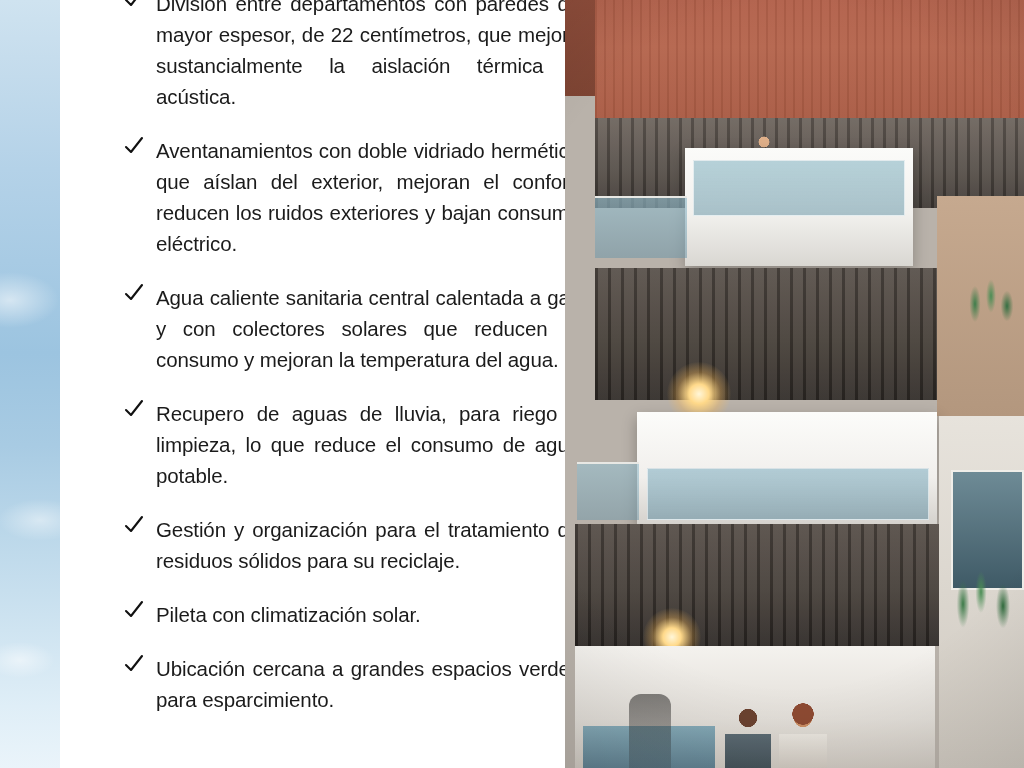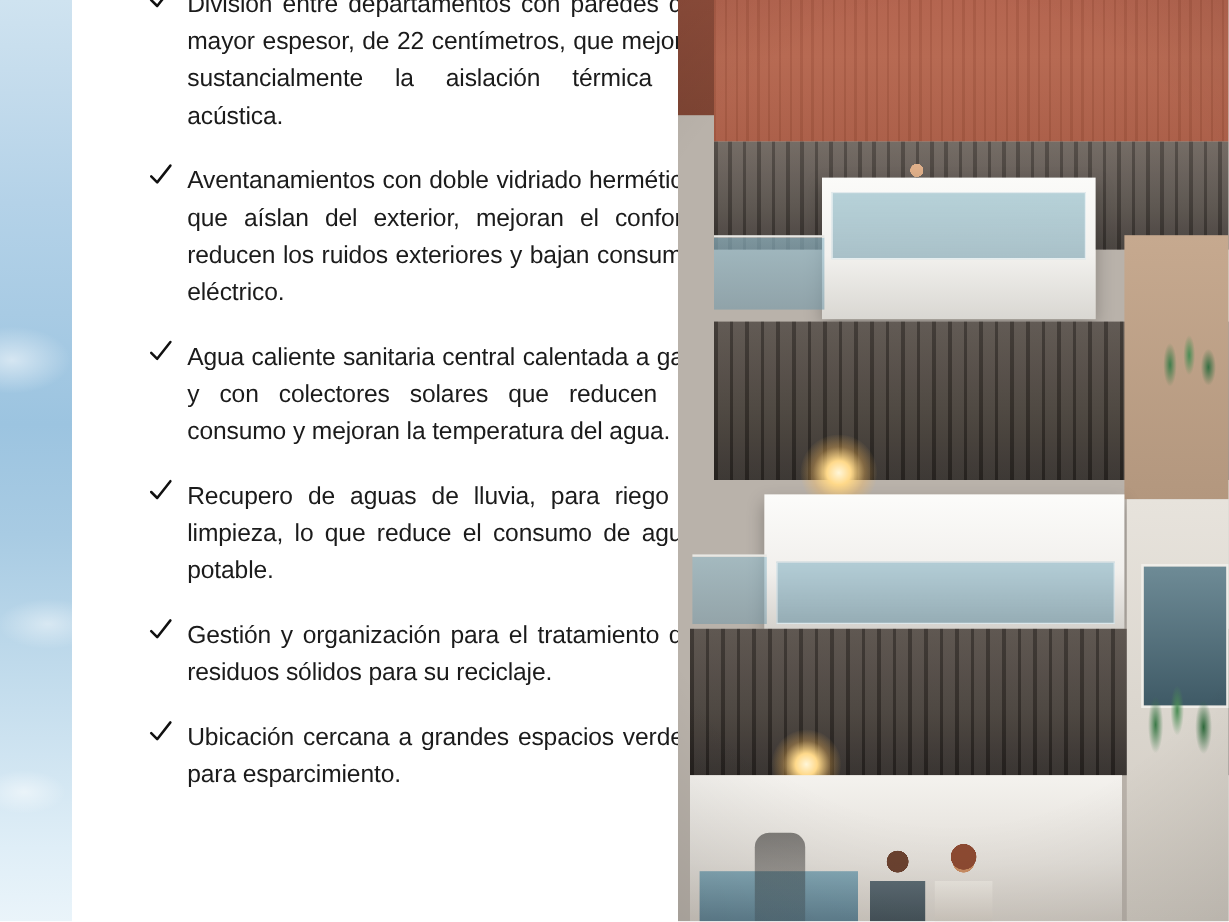--- a/index.html
+++ b/index.html
@@ -344,20 +344,28 @@
 
       <p class="bullet-item">
         <span class="check">
           <svg width="20" height="20" viewBox="0 0 20 20" aria-hidden="true">
             <path d="M2 11 L7 16 L18 2" fill="none" stroke="#111111" stroke-width="2.1" stroke-linecap="round" stroke-linejoin="round"></path>
           </svg>
         </span>
         <span>Gestión y organización para el tratamiento de residuos sólidos para su reciclaje.</span>
       </p>
 
+      <p class="bullet-item">
+        <span class="check">
+          <svg width="20" height="20" viewBox="0 0 20 20" aria-hidden="true">
+            <path d="M2 11 L7 16 L18 2" fill="none" stroke="#111111" stroke-width="2.1" stroke-linecap="round" stroke-linejoin="round"></path>
+          </svg>
+        </span>
+        <span>Pileta con climatización solar.</span>
+      </p>
 
       <p class="bullet-item">
         <span class="check">
           <svg width="20" height="20" viewBox="0 0 20 20" aria-hidden="true">
             <path d="M2 11 L7 16 L18 2" fill="none" stroke="#111111" stroke-width="2.1" stroke-linecap="round" stroke-linejoin="round"></path>
           </svg>
         </span>
         <span>Ubicación cercana a grandes espacios verdes para esparcimiento.</span>
       </p>
 

